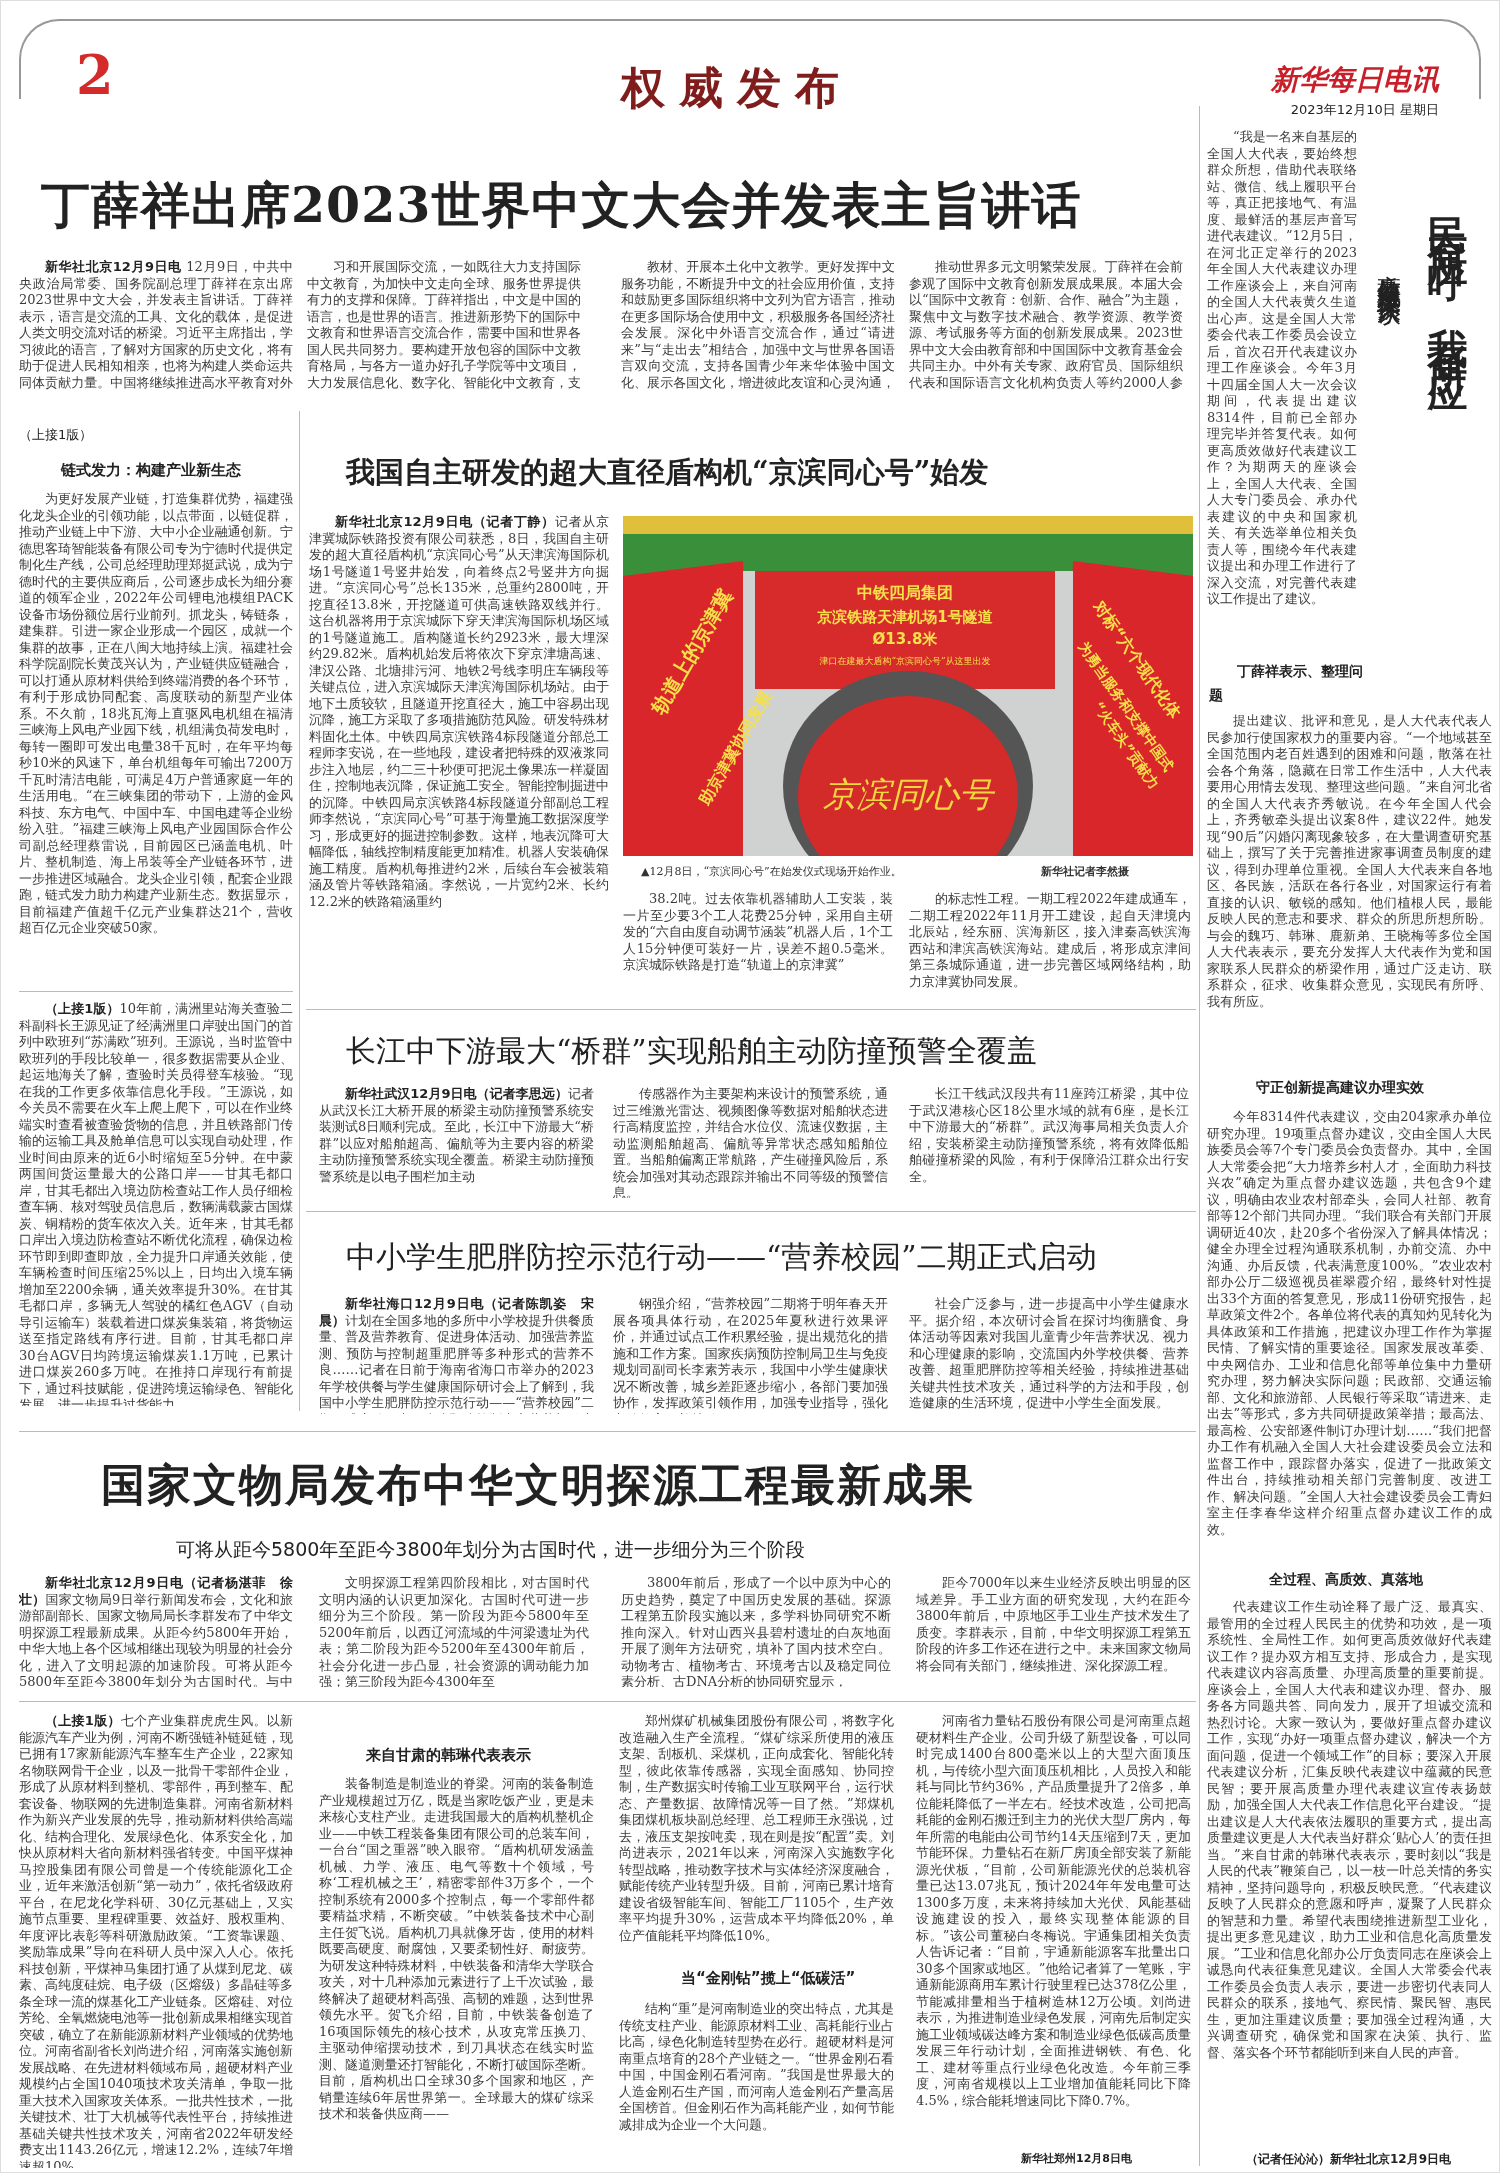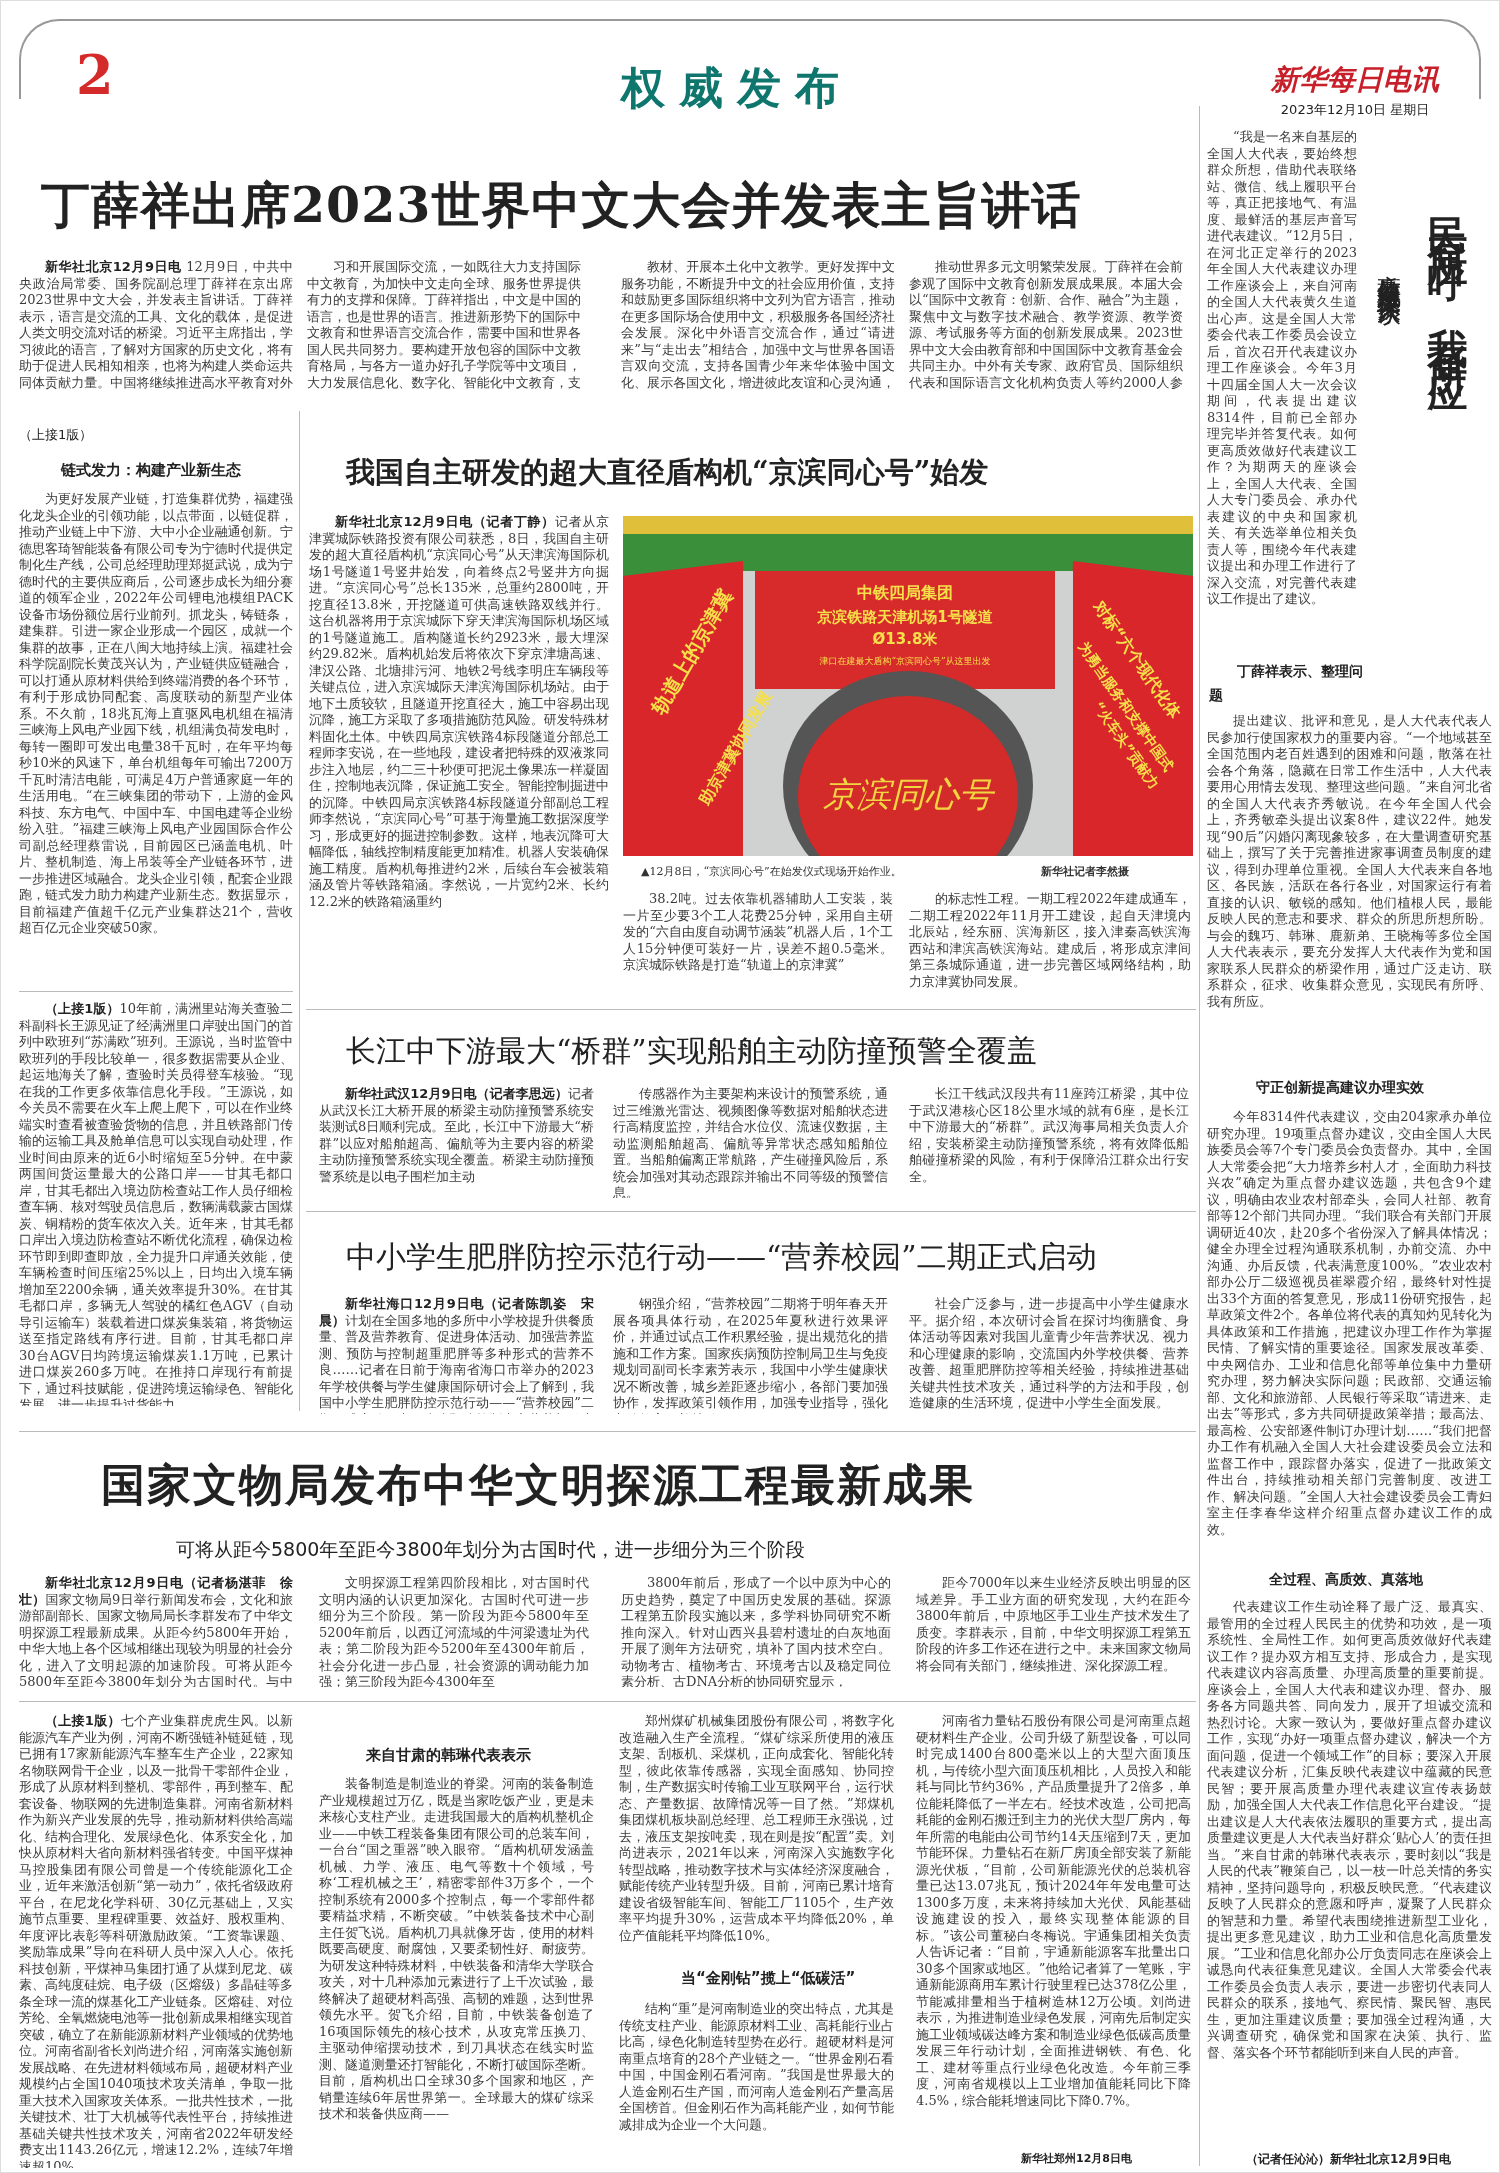--- a/index.html
+++ b/index.html
@@ -1,22 +1,22 @@
 <!DOCTYPE html>
 <html><head>
 <meta charset="utf-8">
 <style>
 *{box-sizing:border-box;margin:0;padding:0}
 html,body{width:1500px;height:2173px;background:#fff;overflow:hidden}
 body{font-family:"DejaVu Serif",serif;color:#333;position:relative}
 .page{position:absolute;left:0;top:0;width:1500px;height:2173px;background:#fff;border:1px solid #ddd}
 .masthead{position:absolute;left:18px;top:18px;width:1462px;height:80px;border:2px solid #999;border-bottom:none;border-radius:40px 40px 0 0}
 .page-num{position:absolute;left:55px;top:22px;font-family:"DejaVu Serif",serif;font-weight:bold;font-size:54px;color:#d42a2a}
-.section-title{position:absolute;left:600px;top:38px;font-size:44px;font-weight:bold;color:#0f766e;letter-spacing:14px}
-.brand{position:absolute;right:40px;top:40px;text-align:center}
+.section-title{position:absolute;left:600px;top:38px;font-size:44px;font-weight:bold;color:#7f1d1d;letter-spacing:14px}
+.brand{position:absolute;right:40px;top:40px;text-align:right}
 .brand-name{font-size:28px;color:#c8202a;font-weight:bold;font-style:italic}
 .brand-date{font-family:"DejaVu Sans",sans-serif;font-size:13px;color:#222;margin-top:2px}
 .txt{font-family:"DejaVu Serif",serif;font-size:13px;line-height:16.5px;color:#3a3a3a;text-align:justify;overflow:hidden}
 .txt p{text-indent:2em}
 .txt b{font-family:"DejaVu Sans",sans-serif;font-weight:bold;color:#222}
 .h1{position:absolute;font-family:"DejaVu Serif",serif;font-weight:bold;color:#222;white-space:nowrap}
 .sub{position:absolute;font-family:"DejaVu Sans",sans-serif;font-weight:bold;color:#222;white-space:nowrap}
 .col{position:absolute}
 .vline{position:absolute;width:1px;background:#bbb}
 .hline{position:absolute;height:1px;background:#bbb}

